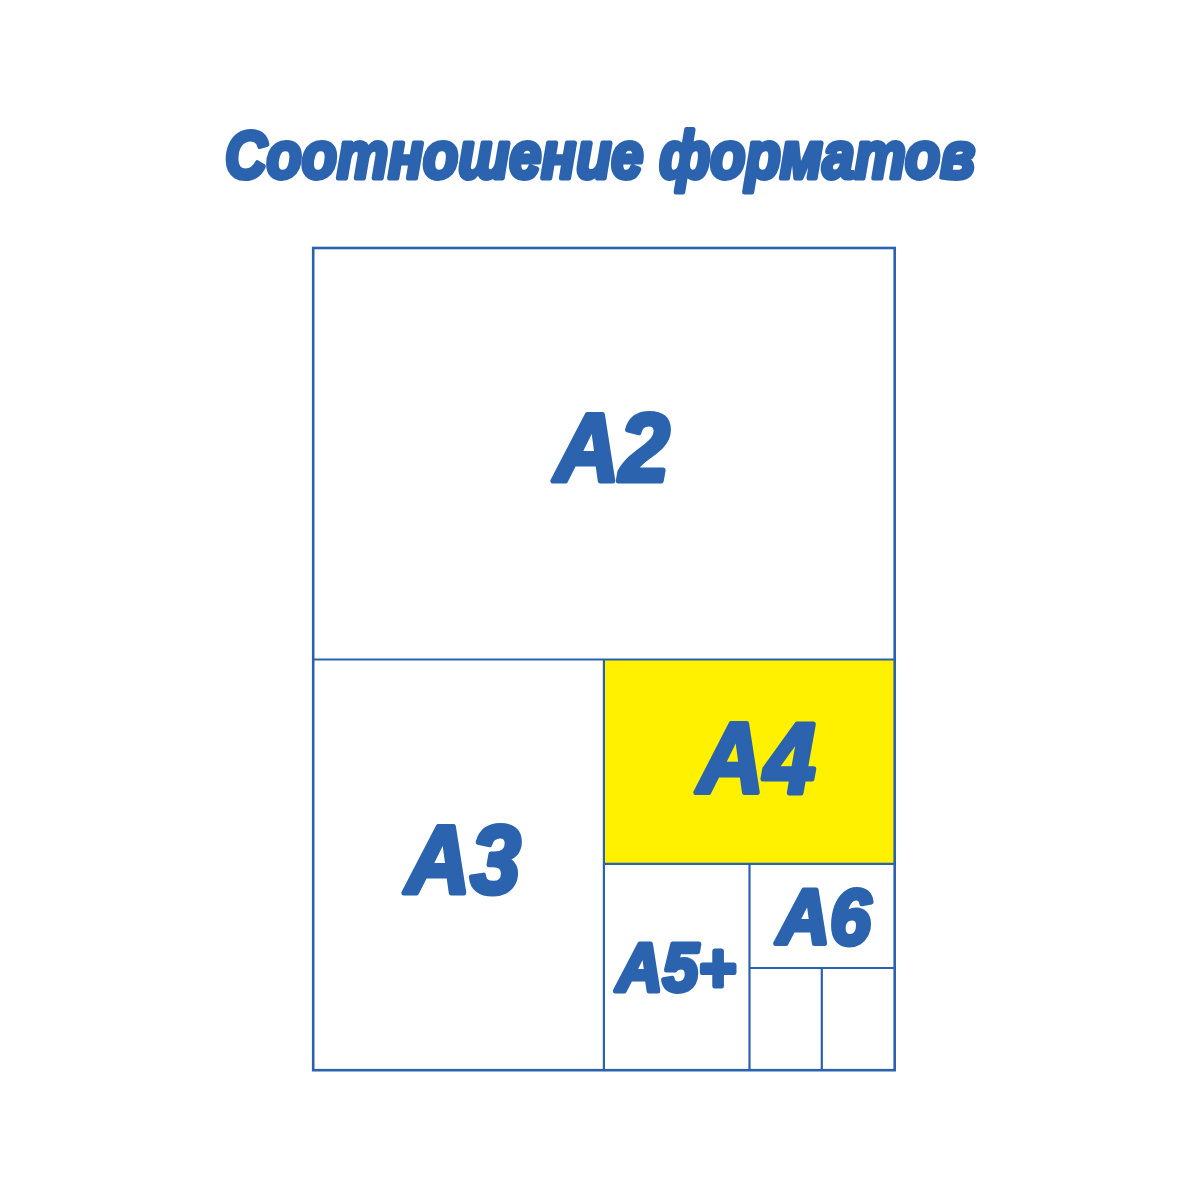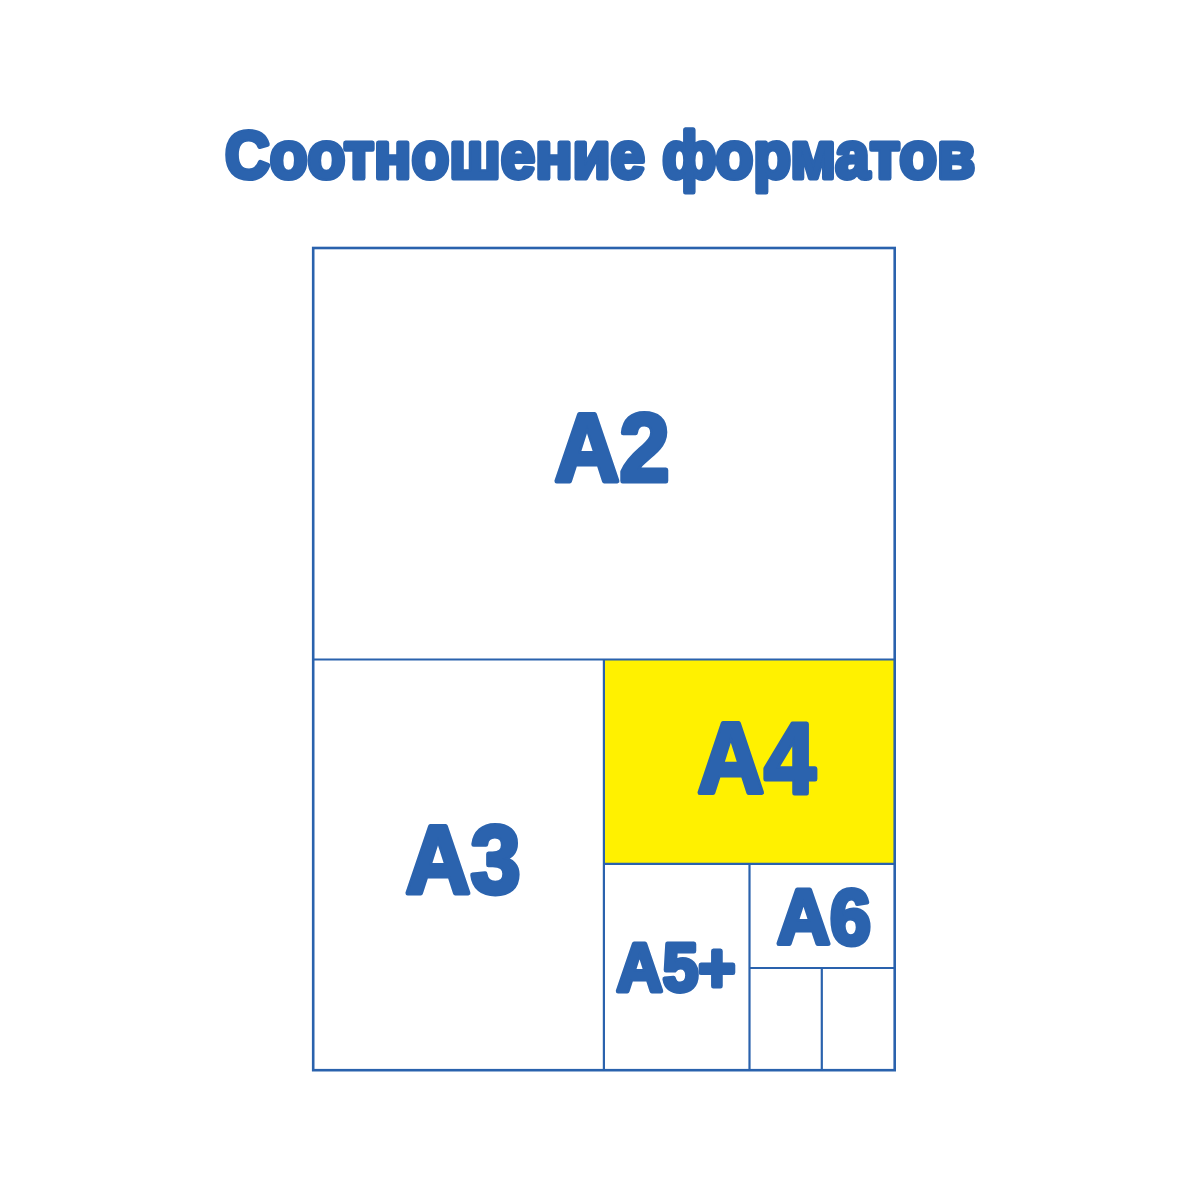--- a/index.html
+++ b/index.html
@@ -1,16 +1,16 @@
 <!DOCTYPE html>
 <html><head>
 <meta charset="utf-8">
 <style>
   html,body{margin:0;padding:0;background:#ffffff;}
-  .page{position:relative;width:1030px;height:1200px;background:#ffffff;overflow:hidden;}
+  .page{position:relative;width:1030px;height:1200px;background:#ffffff;overflow:hidden;font-style:italic;}
   svg{position:absolute;left:0;top:0;}
   text{font-family:"Liberation Sans",sans-serif;font-weight:bold;fill:#2b63ae;stroke:#2b63ae;stroke-linejoin:round;stroke-linecap:round;paint-order:stroke fill;stroke-width:5px;}
 </style>
 </head>
 <body>
 <div class="page">
 <svg width="1200" height="1200" viewBox="0 0 1200 1200">
 
   <text x="600" y="177.5" font-size="67" stroke-width="2.5" text-anchor="middle" textLength="750" lengthAdjust="spacingAndGlyphs">Соотношение форматов</text>
 

